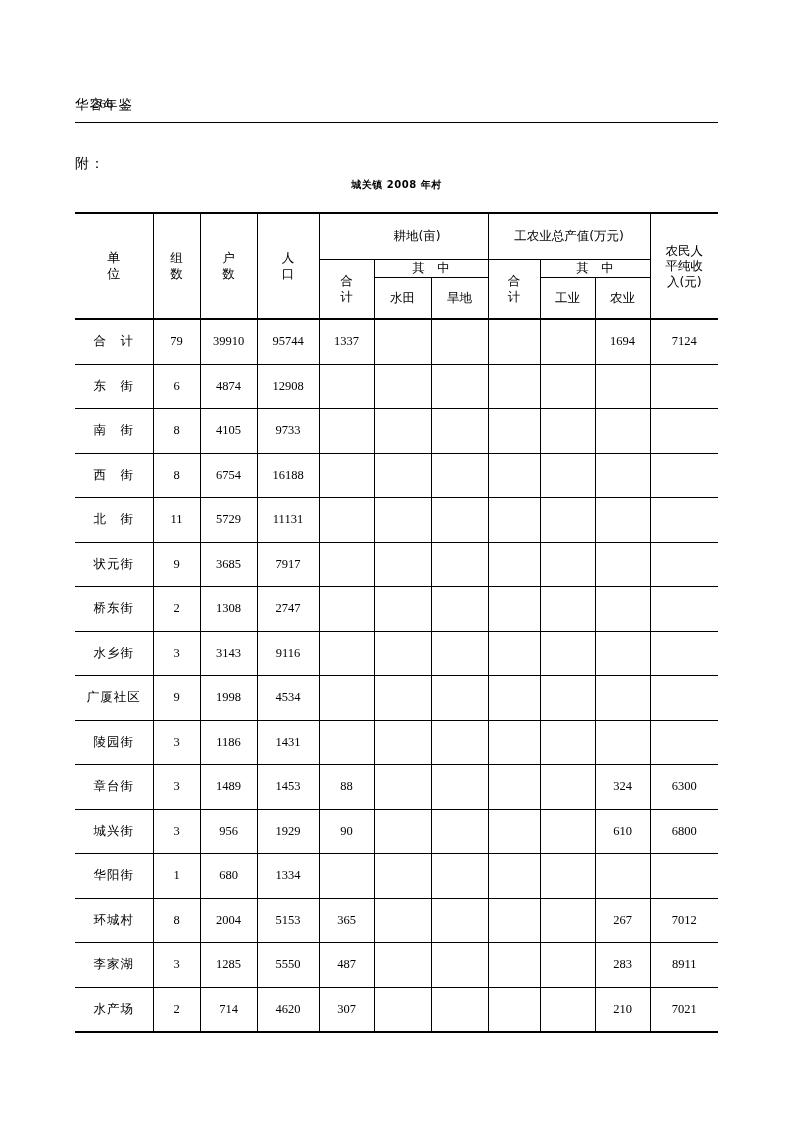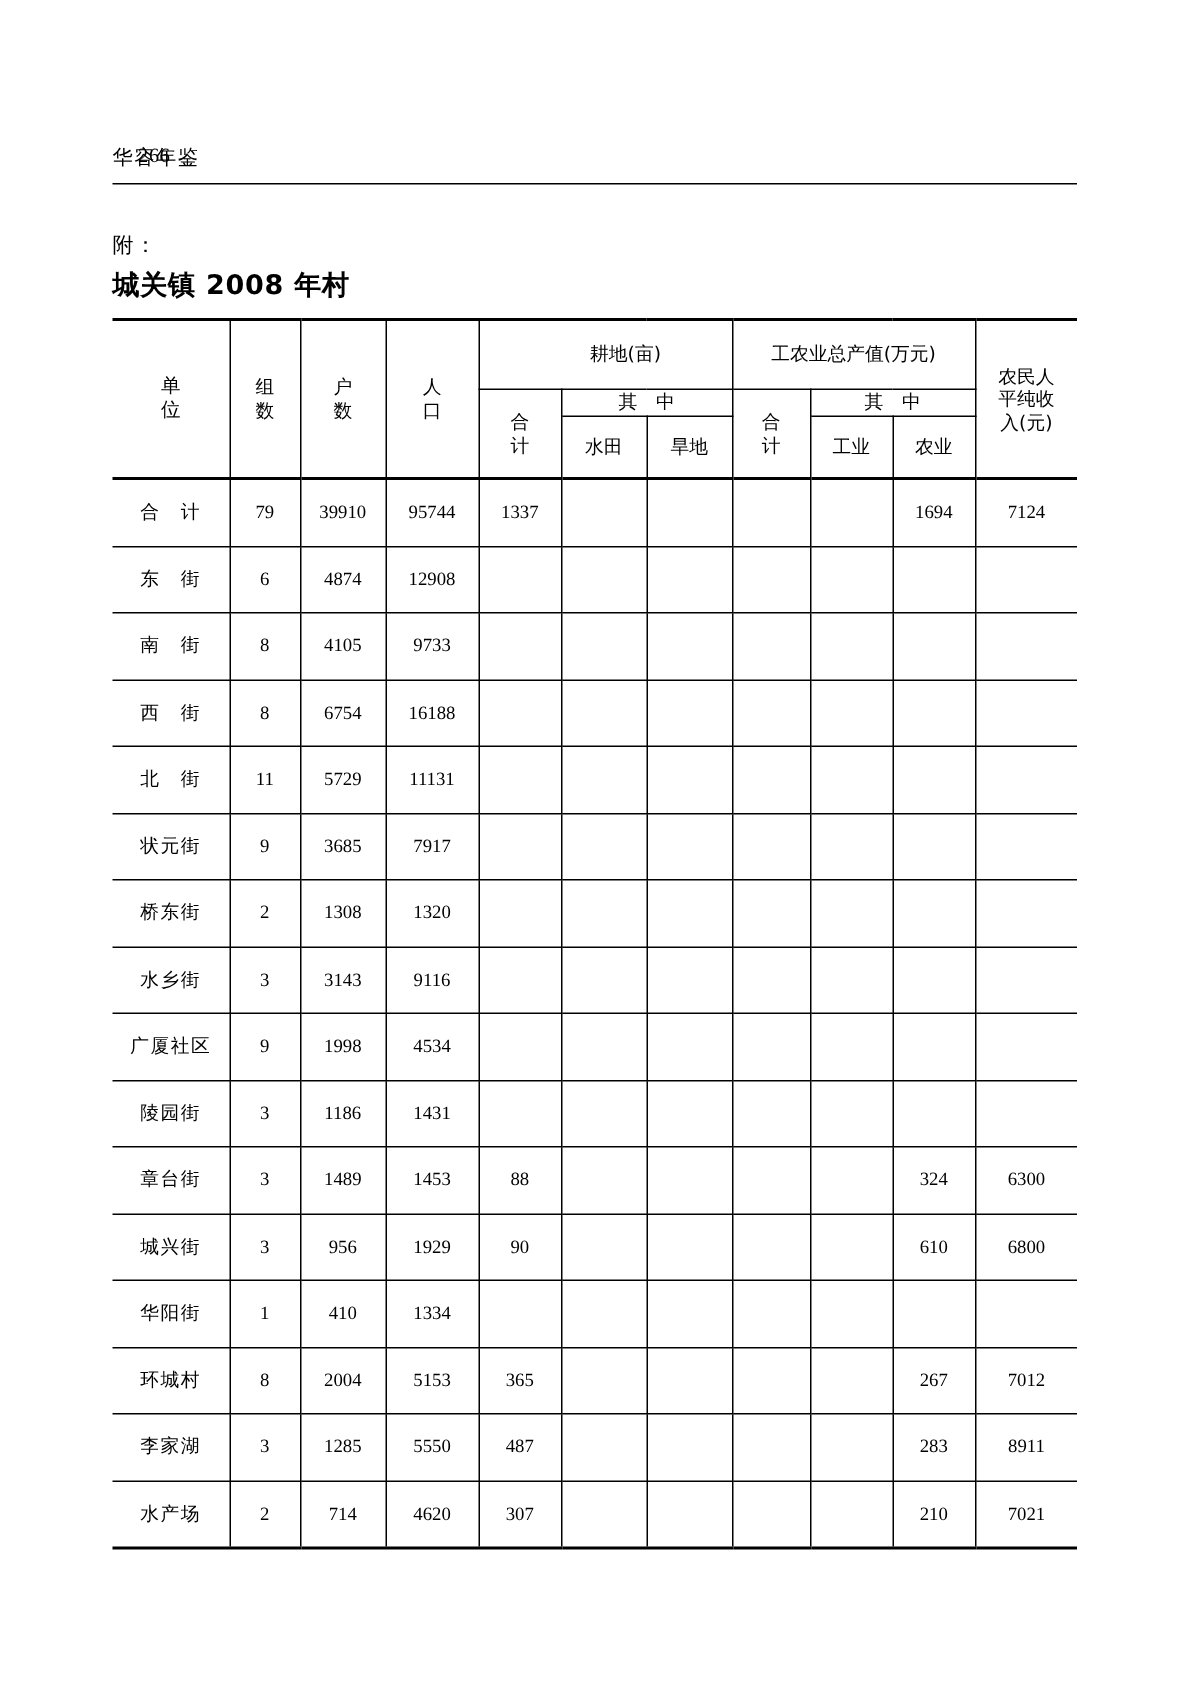--- a/index.html
+++ b/index.html
@@ -65,22 +65,22 @@
     font-family: "DejaVu Sans", "Liberation Sans", sans-serif;
     letter-spacing: 1px;
   }
 
   
   .table-caption {
     position: absolute;
     top: 178px;
     left: 75px;
     width: 643px;
-    text-align: left;
-    font-size: 18px;
+    text-align: center;
+    font-size: 10px;
     font-weight: bold;
     font-family: "DejaVu Sans", "Liberation Sans", sans-serif;
     letter-spacing: 0.5px;
   }
 
   
   .table-wrap {
     position: absolute;
     top: 212px;
     left: 75px;
@@ -303,21 +303,21 @@
           <td class="num"></td>
           <td class="num"></td>
           <td class="num"></td>
           <td class="num"></td>
           <td class="num"></td>
         </tr>
         <tr>
           <td class="data-unit">桥东街</td>
           <td class="num">2</td>
           <td class="num">1308</td>
-          <td class="num">1320</td>
+          <td class="num">2747</td>
           <td class="num"></td>
           <td class="num"></td>
           <td class="num"></td>
           <td class="num"></td>
           <td class="num"></td>
           <td class="num"></td>
           <td class="num"></td>
         </tr>
         <tr>
           <td class="data-unit">水乡街</td>
@@ -380,21 +380,21 @@
           <td class="num"></td>
           <td class="num"></td>
           <td class="num"></td>
           <td class="num"></td>
           <td class="num">610</td>
           <td class="num">6800</td>
         </tr>
         <tr>
           <td class="data-unit">华阳街</td>
           <td class="num">1</td>
-          <td class="num">410</td>
+          <td class="num">680</td>
           <td class="num">1334</td>
           <td class="num"></td>
           <td class="num"></td>
           <td class="num"></td>
           <td class="num"></td>
           <td class="num"></td>
           <td class="num"></td>
           <td class="num"></td>
         </tr>
         <tr>

